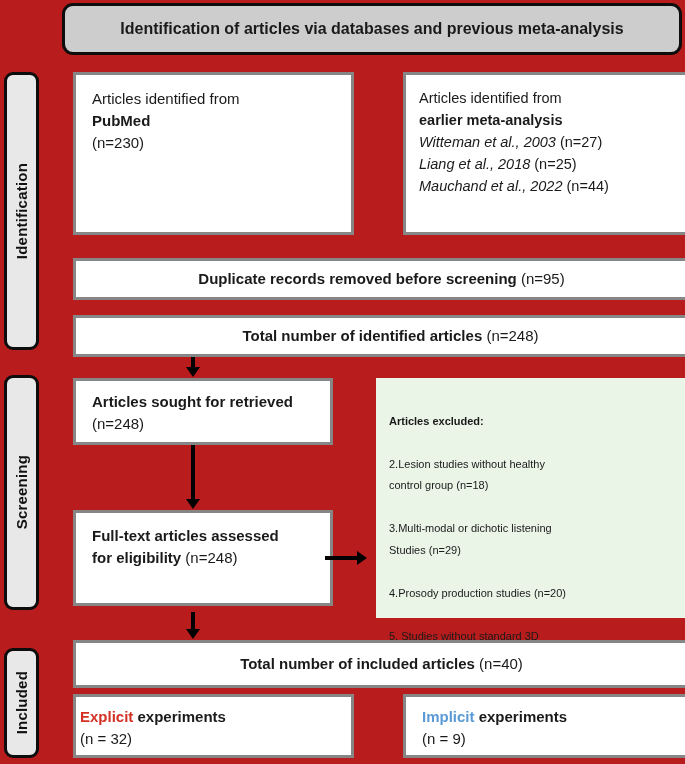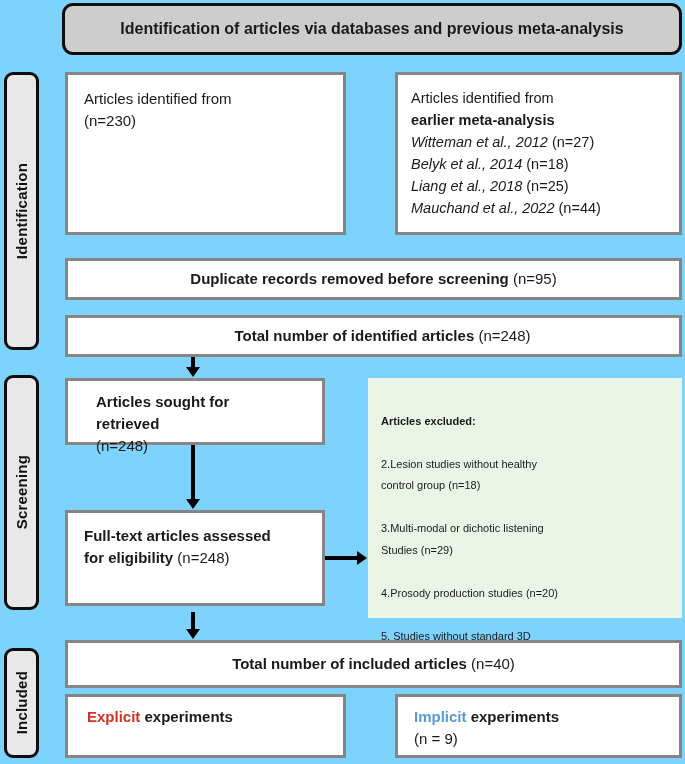--- a/index.html
+++ b/index.html
@@ -1,18 +1,18 @@
 <!DOCTYPE html>
 <html><head>
 <meta charset="utf-8">
 <style>
   * { margin:0; padding:0; box-sizing:border-box; }
   html,body { background:#fff; }
   body { font-family:"Liberation Sans","DejaVu Sans",sans-serif; color:#1a1a1a; }
-  .canvas { position:relative; width:685px; height:764px; background:#7dd3fc; overflow:hidden; }
+  .canvas { position:relative; width:685px; height:764px; background:#b91c1c; overflow:hidden; }
 
   
   .banner {
     position:absolute; left:62px; top:3px; width:620px; height:52px;
     background:#cdcdcd; border:3.5px solid #0d0d0d; border-radius:11px;
     display:flex; align-items:center; justify-content:center;
     font-weight:bold; font-size:16px;
   }
 
   
@@ -25,40 +25,40 @@
     writing-mode:vertical-rl; transform:rotate(180deg);
     font-weight:bold; font-size:15px; letter-spacing:0.2px; color:#111;
   }
   .stage-identification { top:72px; height:278px; }
   .stage-screening     { top:375px; height:235px; }
   .stage-included      { top:648px; height:110px; }
 
   
   .box {
     position:absolute; background:#fff; border:3px solid #868686;
-    font-size:15px; line-height:22px;
+    font-size:15px; line-height:22px;margin-left:8px;
   }
   .pad { padding:13px 16px; }
   .center-box { display:flex; align-items:center; justify-content:center; text-align:center; }
   .b { font-weight:bold; }
   .it { font-style:italic; }
 
   .box-pubmed   { left:65px;  top:72px;  width:281px; height:163px; }
   .box-meta     { left:395px; top:72px;  width:287px; height:163px; font-size:14.5px; line-height:22px; padding:12px 13px; }
   .box-dup      { left:65px;  top:258px; width:617px; height:42px; }
   .box-totalid  { left:65px;  top:315px; width:617px; height:42px;padding-left:18px; }
-  .box-sought   { left:65px;  top:378px; width:260px; height:67px;  padding:10px 28px; }
+  .box-sought   { left:65px;  top:378px; width:260px; height:67px;  padding:10px 16px; }
   .box-excluded {
     left:368px; top:378px; width:314px; height:240px;
     border:none; padding:11px 13px; font-size:11px; line-height:21.5px;
     white-space:pre-line;
   }
   .box-fulltext { left:65px;  top:510px; width:260px; height:96px; padding:12px 16px; }
   .box-totalinc { left:65px;  top:640px; width:617px; height:48px; }
-  .box-explicit { left:65px;  top:694px; width:281px; height:64px; padding:9px 19px; }
+  .box-explicit { left:65px;  top:694px; width:281px; height:64px; padding:9px 4px; }
   .box-implicit { left:395px; top:694px; width:287px; height:64px; padding:9px 16px; }
 
   
   .arrow-v { position:absolute; width:14px; }
   .arrow-v .shaft { position:absolute; left:5px; top:0; width:4px; background:#000; }
   .arrow-v .head  { position:absolute; left:0; width:0; height:0;
                     border-left:7px solid transparent; border-right:7px solid transparent;
                     border-top:10px solid #000; }
   .arrow-h { position:absolute; height:14px; }
   .arrow-h .shaft { position:absolute; top:5px; left:0; height:4px; background:#000; }
@@ -80,28 +80,28 @@
   </div>
   <div class="stage stage-screening">
     <span>Screening</span>
   </div>
   <div class="stage stage-included">
     <span>Included</span>
   </div>
 
   <div class="box box-pubmed pad">
     <div>Articles identified from</div>
+    <div class="b">PubMed</div>
     <div>(n=230)</div>
   </div>
 
   <div class="box box-meta">
     <div>Articles identified from</div>
     <div class="b">earlier meta-analysis</div>
-    <div><span class="it">Witteman et al., 2012</span><span> (n=27)</span></div>
-    <div><span class="it">Belyk et al., 2014</span><span> (n=18)</span></div>
+    <div><span class="it">Witteman et al., 2003</span><span> (n=27)</span></div>
     <div><span class="it">Liang et al., 2018</span><span> (n=25)</span></div>
     <div><span class="it">Mauchand et al., 2022</span><span> (n=44)</span></div>
   </div>
 
   <div class="box box-dup center-box">
     <span><span class="b">Duplicate records removed before screening</span><span> (n=95)</span></span>
   </div>
 
   <div class="box box-totalid center-box">
     <span><span class="b">Total number of identified articles</span><span> (n=248)</span></span>
@@ -127,20 +127,21 @@
     <div class="b">Full-text articles assessed</div>
     <div><span class="b">for eligibility</span><span> (n=248)</span></div>
   </div>
 
   <div class="box box-totalinc center-box">
     <span><span class="b">Total number of included articles</span><span> (n=40)</span></span>
   </div>
 
   <div class="box box-explicit">
     <div><span class="b" style="color: rgb(212, 49, 37);">Explicit</span><span class="b"> experiments</span></div>
+    <div>(n = 32)</div>
   </div>
 
   <div class="box box-implicit">
     <div><span class="b" style="color: rgb(91, 155, 213);">Implicit</span><span class="b"> experiments</span></div>
     <div>(n = 9)</div>
   </div>
 
   <div class="arrow-v" style="left:186px; top:357px; height:20px;">
     <div class="shaft" style="height:11px;"></div>
     <div class="head" style="top:10px;"></div>

